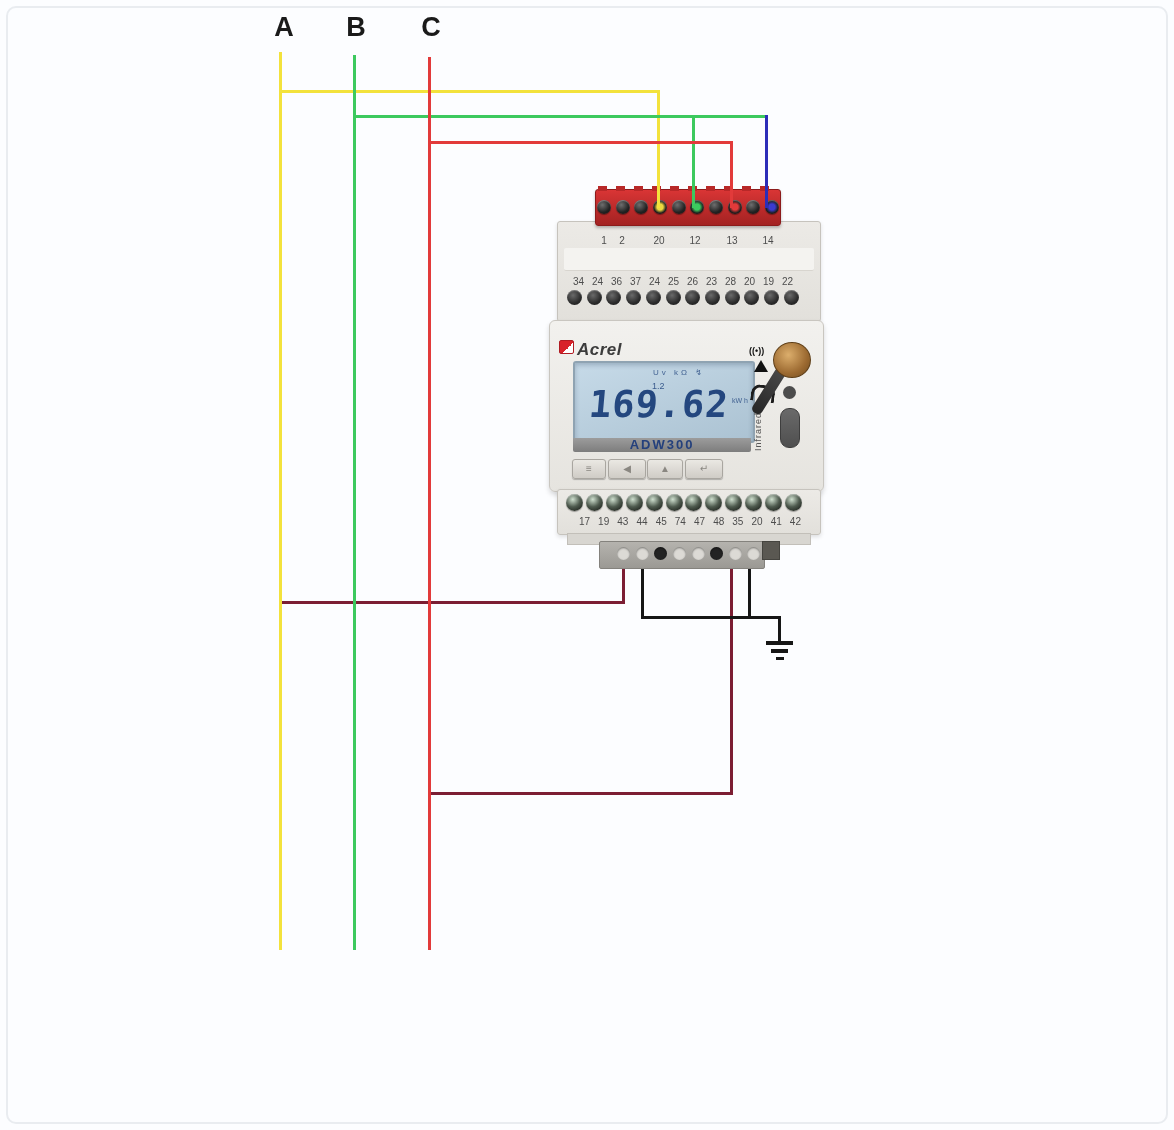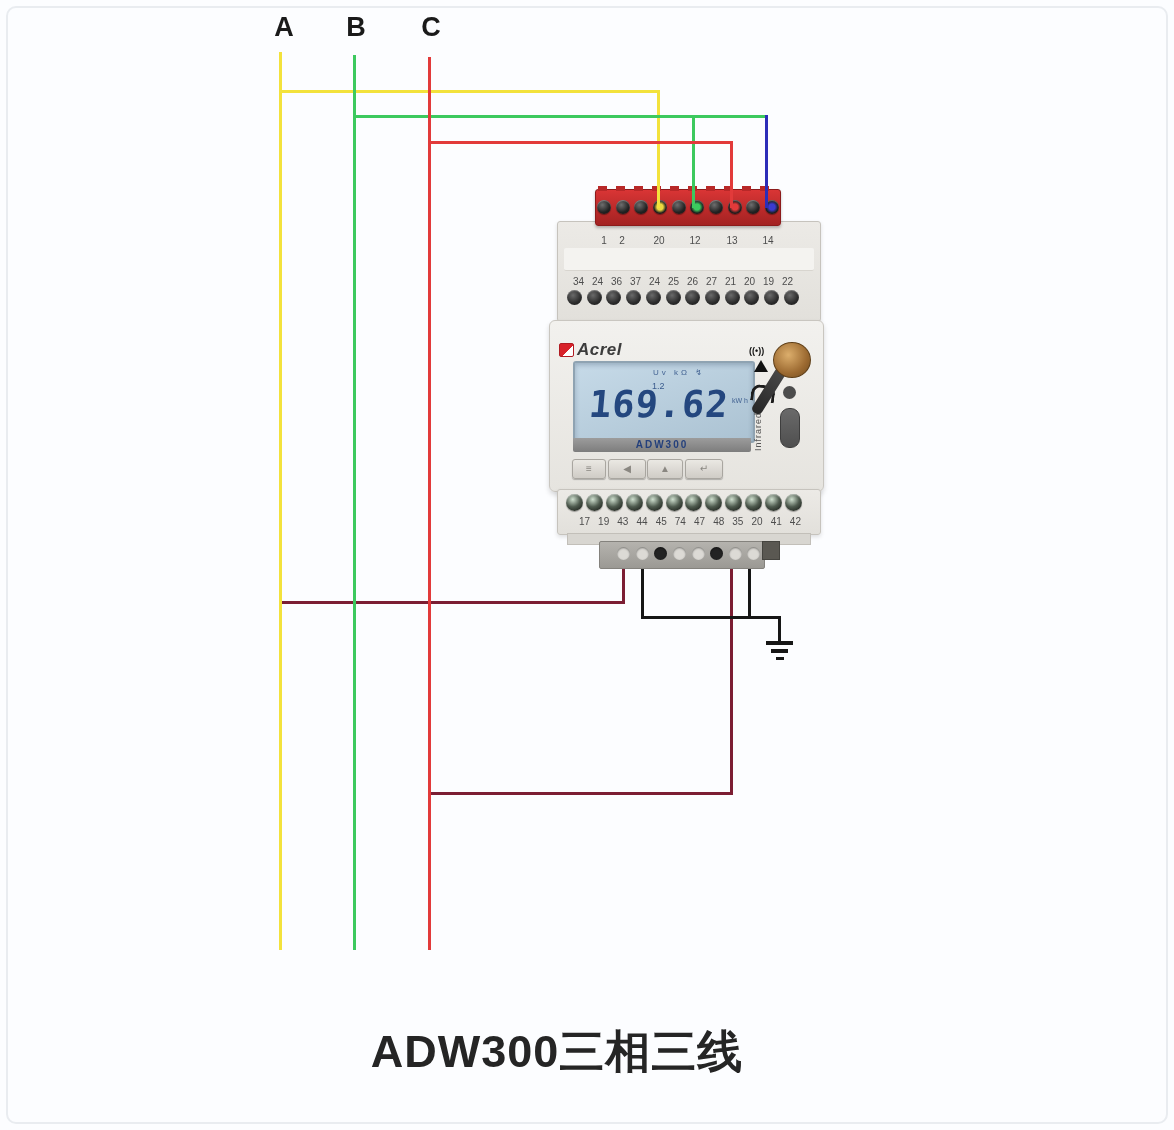--- a/index.html
+++ b/index.html
@@ -51,37 +51,37 @@
        background:radial-gradient(circle at 40% 35%,#6a6a6a 0%,#2b2b2b 60%,#181818 100%);
        box-shadow:inset 0 1px 1px rgba(255,255,255,.3);}
   .csc{width:17px;height:17px;border-radius:50%;
        background:radial-gradient(circle at 40% 32%,#cfe0cf 0%,#4e5a4e 48%,#20251f 85%);
        box-shadow:inset 0 1px 1px rgba(255,255,255,.4),0 1px 1px rgba(0,0,0,.35);}
 
   
   .face{position:absolute;left:549px;top:320px;width:273px;height:170px;z-index:3;
         background:linear-gradient(#f2f1ee,#e6e4df);border:1px solid #c9c6c0;border-radius:6px;
         box-shadow:0 3px 5px rgba(0,0,0,.15);}
-  .logo{position:absolute;left:9px;top:19px;display:flex;align-items:center;gap:3px;}
+  .logo{position:absolute;left:9px;top:19px;display:flex;gap:3px;}
   .logo-mark{width:13px;height:12px;background:linear-gradient(135deg,#d8222a 60%,#fff 60%);
              border:1px solid #b01b22;border-radius:2px;}
   .logo-text{font-size:17px;font-weight:bold;font-style:italic;color:#3c3c3c;letter-spacing:.5px;}
 
   .lcd{position:absolute;left:23px;top:40px;width:178px;height:78px;
        background:linear-gradient(160deg,#c6dae8,#abc2d2);
        border:2px solid #8fa3b2;border-radius:3px;
        box-shadow:inset 0 2px 5px rgba(20,40,70,.25);color:#24477f;}
   .lcd-ind{position:absolute;left:78px;top:5px;font-size:8px;letter-spacing:3px;opacity:.8;}
   .lcd-sec{position:absolute;left:77px;top:18px;font-size:9px;opacity:.85;}
   .lcd-val{position:absolute;right:24px;top:20px;font-family:"DejaVu Sans Mono",monospace;
            font-weight:bold;font-size:37px;letter-spacing:1px;transform:skewX(-5deg);}
   .lcd-unit{position:absolute;right:3px;top:34px;width:18px;font-size:7px;line-height:8px;opacity:.8;}
   .model-bar{position:absolute;left:23px;top:117px;width:178px;height:14px;
              background:linear-gradient(#9c9c9c,#7d7d7d);border-radius:0 0 2px 2px;
-             text-align:center;font-size:10px;font-weight:bold;letter-spacing:2px;color:#24407c;line-height:14px;}
+             text-align:center;font-size:13px;font-weight:bold;letter-spacing:2px;color:#24407c;line-height:14px;}
 
   .wifi{position:absolute;left:199px;top:25px;font-size:9px;font-weight:bold;color:#111;}
   .tri-up{position:absolute;left:204px;top:39px;width:0;height:0;
           border-left:7px solid transparent;border-right:7px solid transparent;border-bottom:12px solid #111;}
   .ant-base{position:absolute;left:223px;top:21px;width:36px;height:34px;border-radius:50%;z-index:8;
             background:radial-gradient(circle at 40% 35%,#dcae6c,#9c6a31 60%,#6f4a1e);
             border:1px solid #5f3f18;}
   .ant-rod{position:absolute;left:227px;top:48px;width:11px;height:52px;border-radius:5px;z-index:7;
            background:linear-gradient(#4a4a4a,#262626);transform:rotate(32deg);transform-origin:50% 0;}
   .hook{position:absolute;left:201px;top:64px;width:18px;height:14px;border:3px solid #1c1c1c;
@@ -164,22 +164,22 @@
       </div>
     <div class="num-flex tnum" style="left:11px;top:54px;width:228px">
 
     <span>34</span>
         <span>24</span>
         <span>36</span>
         <span>37</span>
         <span>24</span>
         <span>25</span>
         <span>26</span>
-        <span>27</span>
-        <span>21</span>
+        <span>23</span>
+        <span>28</span>
         <span>20</span>
         <span>19</span>
         <span>22</span>
       </div>
     <div class="screw-row" style="left:9px;top:68px;width:232px">
       <div class="msc"></div>
         <div class="msc"></div>
         <div class="msc"></div>
         <div class="msc"></div>
       <div class="msc"></div>
@@ -276,14 +276,13 @@
     <div class="hole" style="left:36px"></div>
     <div class="hole dark" style="left:54px"></div>
     <div class="hole" style="left:73px"></div>
     <div class="hole" style="left:92px"></div>
     <div class="hole dark" style="left:110px"></div>
     <div class="hole" style="left:129px"></div>
     <div class="hole" style="left:147px"></div>
   </div>
   <div class="dsq"></div>
 
-  <div class="caption">ADW300三相三线</div>
 </div>
 
 </body></html>

